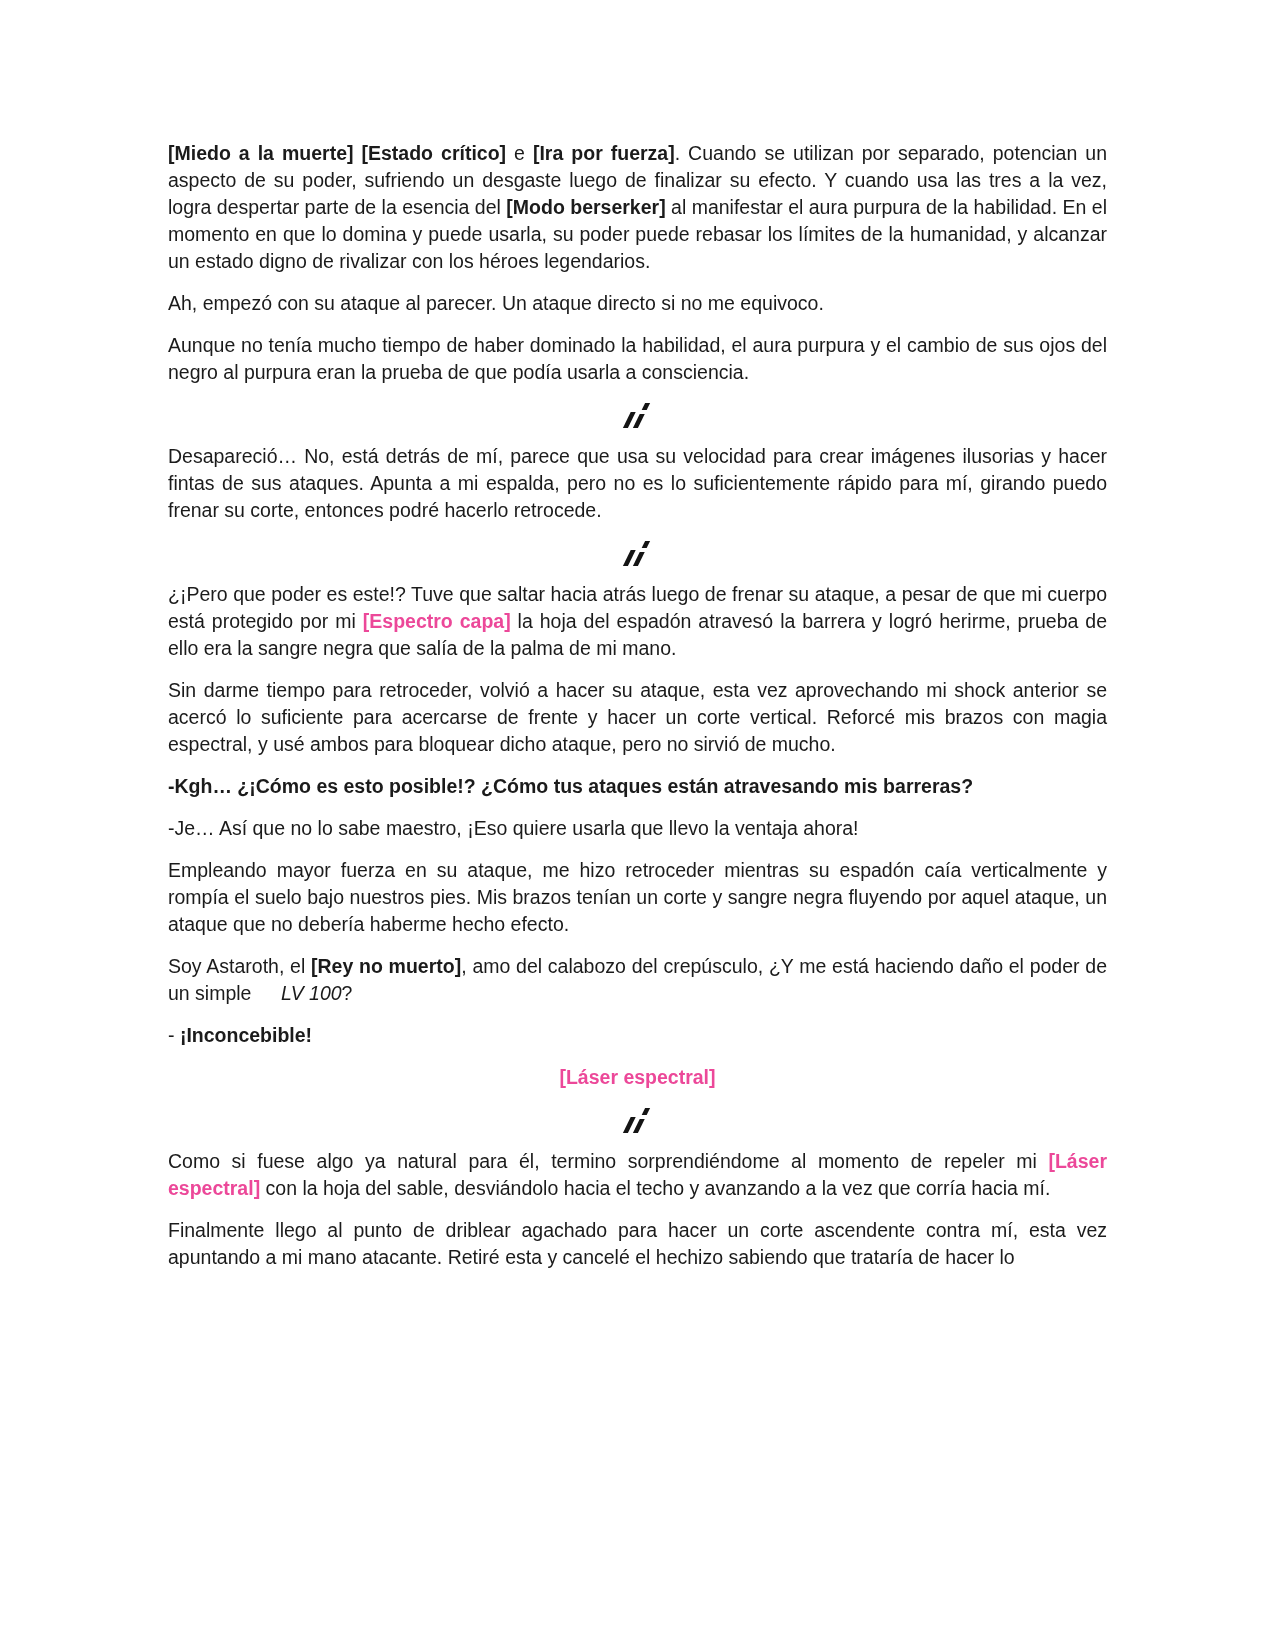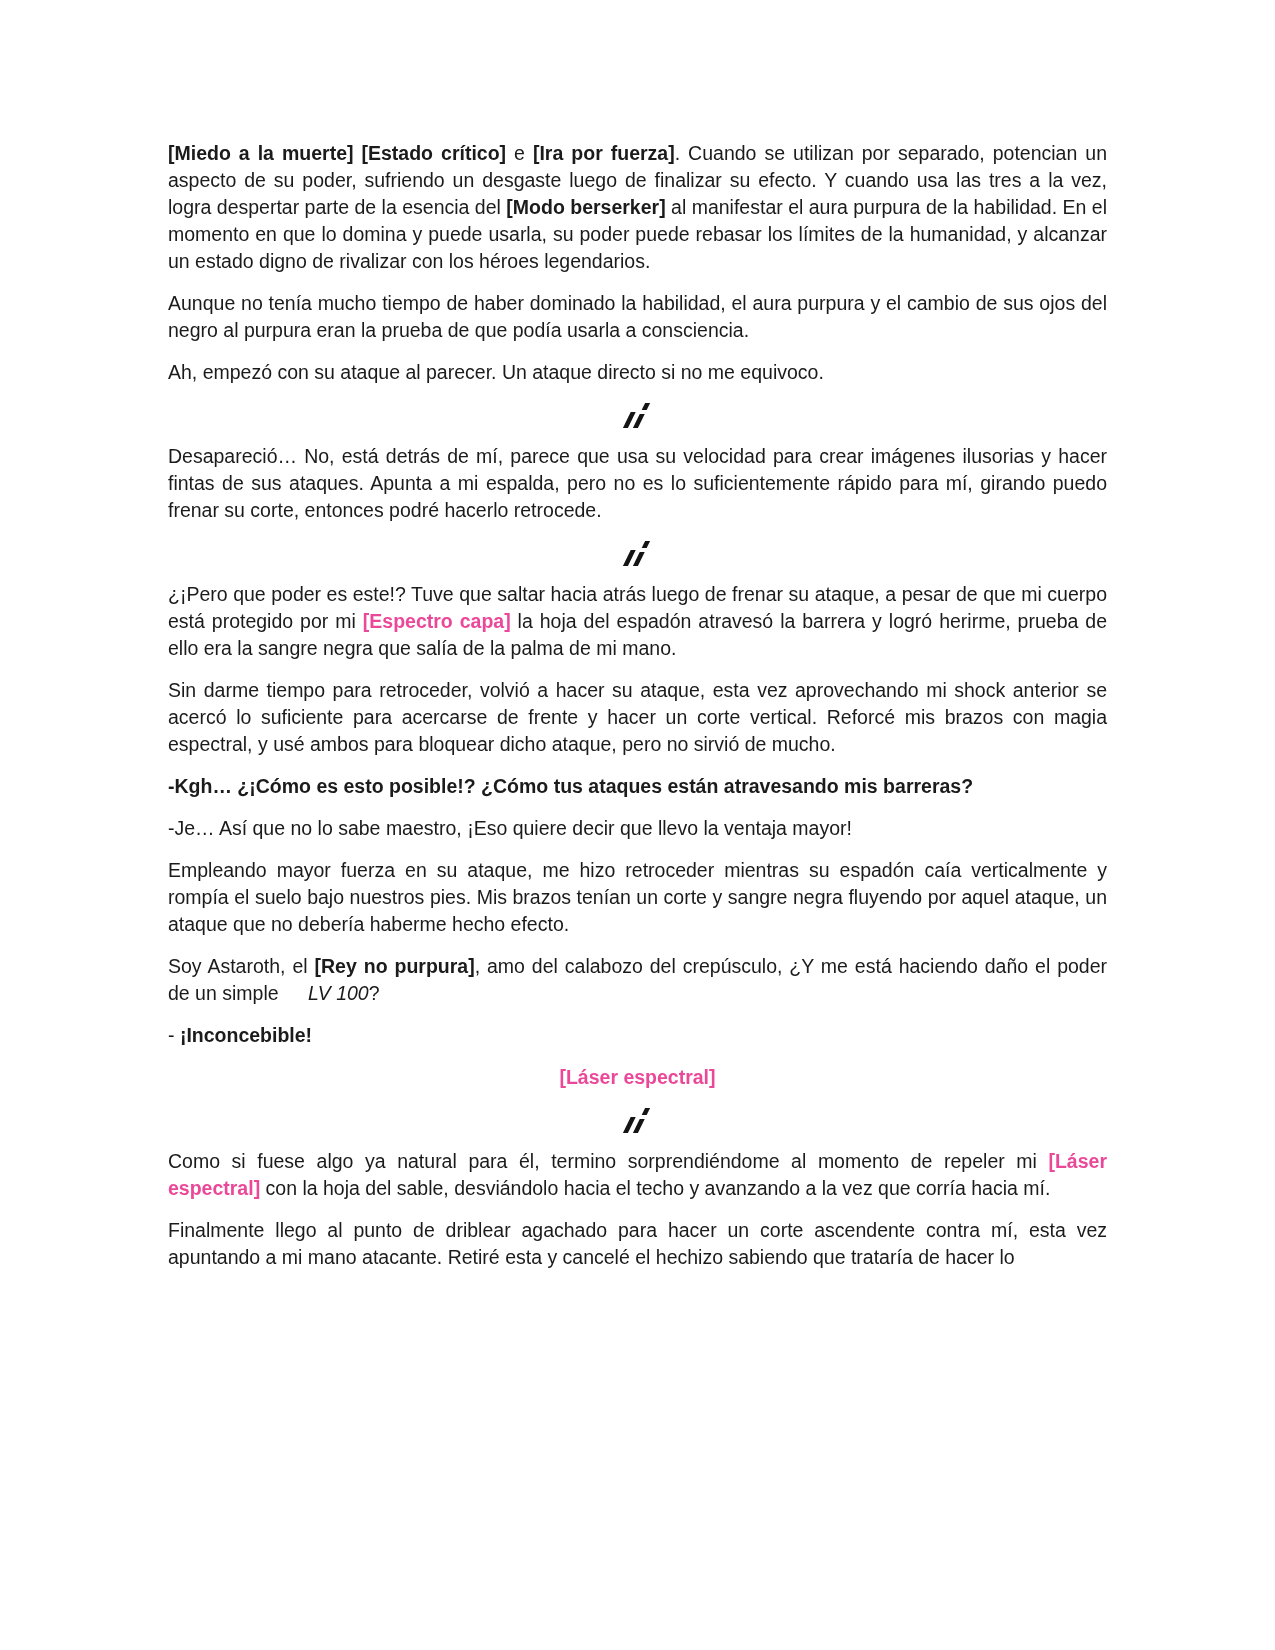--- a/index.html
+++ b/index.html
@@ -66,30 +66,30 @@
     width: 5px; height: 14px;
     background: #141414;
   }
 </style>
 </head>
 <body>
 
 <div class="page">
   <main id="doc">
       <p class="para"><span class="seg-bold">[Miedo a la muerte] [Estado crítico]</span><span> e </span><span class="seg-bold">[Ira por fuerza]</span><span>. Cuando se utilizan por separado, potencian un aspecto de su poder, sufriendo un desgaste luego de finalizar su efecto. Y cuando usa las tres a la vez, logra despertar parte de la esencia del </span><span class="seg-bold">[Modo berserker]</span><span> al manifestar el aura purpura de la habilidad. En el momento en que lo domina y puede usarla, su poder puede rebasar los límites de la humanidad, y alcanzar un estado digno de rivalizar con los héroes legendarios.</span></p>
+      <p class="para"><span>Ah, empezó con su ataque al parecer. Un ataque directo si no me equivoco.</span></p>
       <p class="para"><span>Aunque no tenía mucho tiempo de haber dominado la habilidad, el aura purpura y el cambio de sus ojos del negro al purpura eran la prueba de que podía usarla a consciencia.</span></p>
-      <p class="para"><span>Ah, empezó con su ataque al parecer. Un ataque directo si no me equivoco.</span></p>
       <div class="divider-row"><span class="divider-glyph"><span class="bar-left"></span><span class="bar-right-top"></span><span class="bar-right-bottom"></span></span></div>
       <p class="para"><span>Desapareció… No, está detrás de mí, parece que usa su velocidad para crear imágenes ilusorias y hacer fintas de sus ataques. Apunta a mi espalda, pero no es lo suficientemente rápido para mí, girando puedo frenar su corte, entonces podré hacerlo retrocede.</span></p>
       <div class="divider-row"><span class="divider-glyph"><span class="bar-left"></span><span class="bar-right-top"></span><span class="bar-right-bottom"></span></span></div>
       <p class="para"><span>¿¡Pero que poder es este!? Tuve que saltar hacia atrás luego de frenar su ataque, a pesar de que mi cuerpo está protegido por mi </span><span class="seg-bold-purple">[Espectro capa]</span><span> la hoja del espadón atravesó la barrera y logró herirme, prueba de ello era la sangre negra que salía de la palma de mi mano.</span></p>
       <p class="para"><span>Sin darme tiempo para retroceder, volvió a hacer su ataque, esta vez aprovechando mi shock anterior se acercó lo suficiente para acercarse de frente y hacer un corte vertical. Reforcé mis brazos con magia espectral, y usé ambos para bloquear dicho ataque, pero no sirvió de mucho.</span></p>
       <p class="para"><span class="seg-bold">-Kgh… ¿¡Cómo es esto posible!? ¿Cómo tus ataques están atravesando mis barreras?</span></p>
-      <p class="para"><span>-Je… Así que no lo sabe maestro, ¡Eso quiere decir que llevo la ventaja mayor!</span></p>
+      <p class="para"><span>-Je… Así que no lo sabe maestro, ¡Eso quiere usarla que llevo la ventaja ahora!</span></p>
       <p class="para"><span>Empleando mayor fuerza en su ataque, me hizo retroceder mientras su espadón caía verticalmente y rompía el suelo bajo nuestros pies. Mis brazos tenían un corte y sangre negra fluyendo por aquel ataque, un ataque que no debería haberme hecho efecto.</span></p>
-      <p class="para"><span>Soy Astaroth, el </span><span class="seg-bold">[Rey no purpura]</span><span>, amo del calabozo del crepúsculo, ¿Y me está haciendo daño el poder de un simple </span><span class="seg-italic">LV 100</span><span>?</span></p>
+      <p class="para"><span>Soy Astaroth, el </span><span class="seg-bold">[Rey no muerto]</span><span>, amo del calabozo del crepúsculo, ¿Y me está haciendo daño el poder de un simple </span><span class="seg-italic">LV 100</span><span>?</span></p>
       <p class="para"><span>- </span><span class="seg-bold">¡Inconcebible!</span></p>
       <p class="para center"><span class="seg-bold-purple">[Láser espectral]</span></p>
       <div class="divider-row"><span class="divider-glyph"><span class="bar-left"></span><span class="bar-right-top"></span><span class="bar-right-bottom"></span></span></div>
       <p class="para"><span>Como si fuese algo ya natural para él, termino sorprendiéndome al momento de repeler mi </span><span class="seg-bold-purple">[Láser espectral]</span><span> con la hoja del sable, desviándolo hacia el techo y avanzando a la vez que corría hacia mí.</span></p>
       <p class="para"><span>Finalmente llego al punto de driblear agachado para hacer un corte ascendente contra mí, esta vez apuntando a mi mano atacante. Retiré esta y cancelé el hechizo sabiendo que trataría de hacer lo</span></p>
     </main>
 </div>
 
 </body></html>

